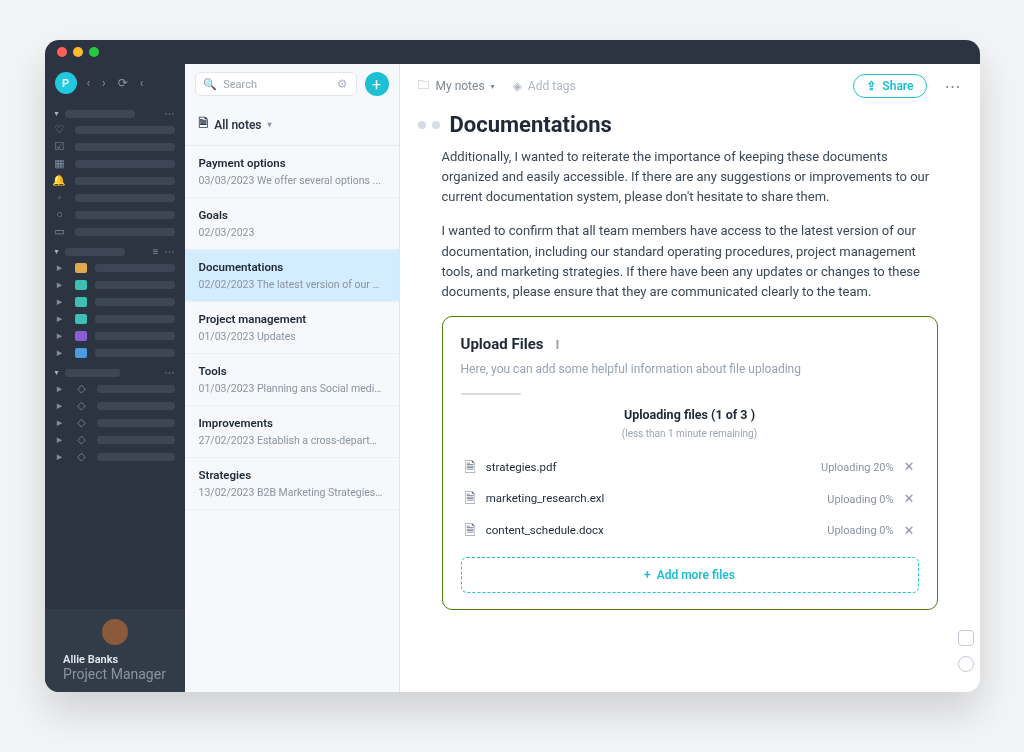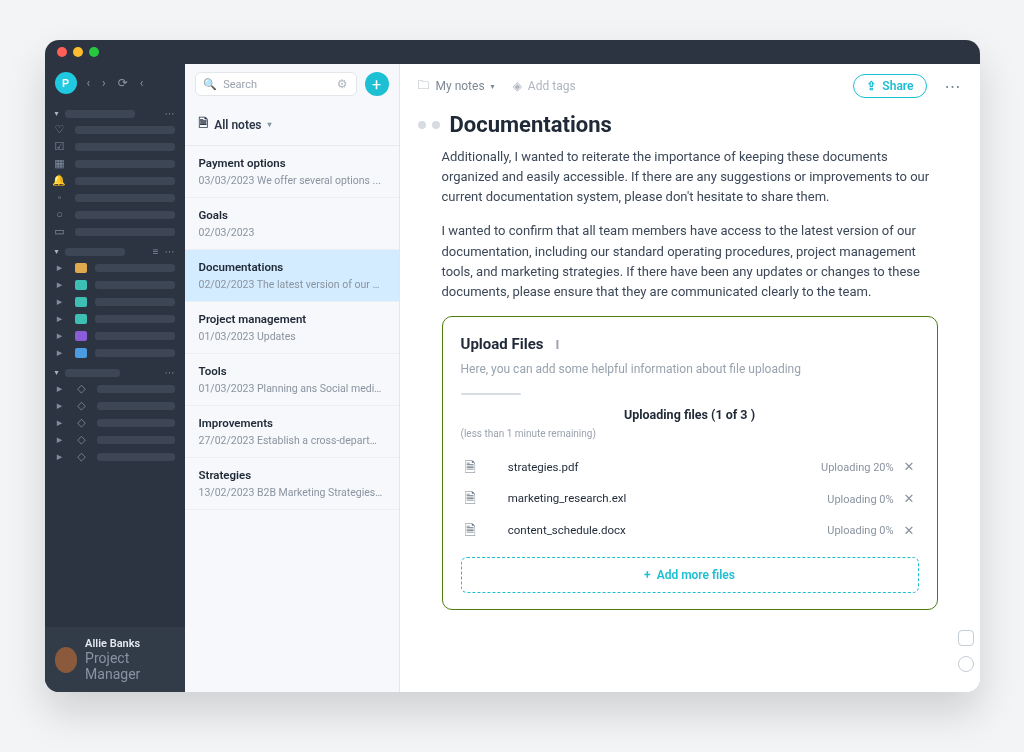--- a/index.html
+++ b/index.html
@@ -15,21 +15,21 @@
   .rail-nav-icons { display:flex; gap:12px; color:#8893a3; }
   .rail-nav-icons span { cursor:pointer; font-size:12px;}
   .rail-section { padding:6px 10px 2px 10px; display:flex; align-items:center; gap:6px;}
   .rail-section .tri{font-size:8px;}
   .skel { background:#3d4654; border-radius:3px; height:8px; }
   .rail-row { display:flex; align-items:center; gap:8px; padding:2px 10px 2px 8px;}
   .rail-row .ico{width:14px;text-align:center;font-size:11px;color:#7e8ba0;}
   .rail-row .skel{flex:1;}
   .section-right { margin-left:auto; display:flex; gap:6px; font-size:10px; color:#7e8ba0;}
   .rail-spacer{flex:1;}
-  .rail-user{display:flex;align-items:center;gap:8px;padding:10px;background:#323c49;}
+  .rail-user{display:flex;align-items:center;gap:8px;padding:10px;background:#323c49;flex-direction:column;}
   .rail-user .av{width:26px;height:26px;border-radius:50%;background:#8b5a3c;}
   .rail-user .nm{color:#e5e9ef;font-size:11px;font-weight:600;}
   .rail-user .rl{color:#8893a3;font-size:14px;}
   .folder-ico{width:12px;height:10px;border-radius:2px;display:inline-block;}
 
   .notelist { width:215px; background:#f6f8fb; border-right:1px solid #e2e6eb; display:flex; flex-direction:column; font-size:12px;}
   .searchbar { padding:8px 10px; display:flex; align-items:center; gap:8px;}
   .searchbox { flex:1; display:flex; align-items:center; gap:6px; background:#fff; border:1px solid #e2e6eb; border-radius:6px; padding:4px 8px; color:#9aa3ae; font-size:11px;}
   .filter-ico{color:#aeb6bf;font-size:12px;}
   .addbtn{width:24px;height:24px;border-radius:50%;background:#1dbfd3;color:#fff;display:flex;align-items:center;justify-content:center;font-size:16px;cursor:pointer;}
@@ -53,24 +53,24 @@
   .sdot{width:8px;height:8px;border-radius:50%;background:#d7dce2;}
   .doc-title{font-size:22px;font-weight:700;color:#1f2937;}
   .doc-body{padding:10px 42px 20px 42px;overflow:auto;flex:1;color:#3c4858;font-size:13px;line-height:1.55;}
   .doc-body p{margin-bottom:14px;}
   .upload-card{border:1px solid #4d7c0f;border-radius:10px;padding:16px 18px;margin-top:6px;}
   .up-title{font-weight:700;font-size:15px;color:#1f2937;display:flex;align-items:center;gap:12px;}
   .cursor-i{color:#9aa3ae;font-size:13px;}
   .up-sub{color:#98a2ae;font-size:12px;margin-top:4px;}
   .up-div{height:2px;width:60px;background:#d7dce2;margin:14px 0 10px 0;border-radius:2px;}
   .up-head{text-align:center;font-weight:700;font-size:12.5px;color:#1f2937;}
-  .up-head-sub{text-align:left;color:#9aa3ae;font-size:10px;margin-top:2px;margin-bottom:10px;}
+  .up-head-sub{text-align:center;color:#9aa3ae;font-size:10px;margin-top:2px;margin-bottom:10px;}
   .file-row{display:flex;align-items:center;gap:10px;padding:5px 4px;font-size:11.5px;color:#1f2937;}
   .file-ico{color:#6b7785;font-size:14px;}
-  .file-name{flex:1;margin-left:22px;}
+  .file-name{flex:1;}
   .file-stat{color:#8a939f;font-size:11px;}
   .file-x{color:#8a939f;cursor:pointer;font-size:13px;}
   .add-more{margin-top:10px;border:1.5px dashed #1dbfd3;color:#1dbfd3;border-radius:6px;text-align:center;padding:8px 0;font-size:12px;font-weight:600;cursor:pointer;}
   .right-gutter{position:absolute;right:50px;bottom:80px;display:flex;flex-direction:column;gap:10px;color:#aeb6bf;}
   .gutter-ico{width:16px;height:16px;border:1.5px solid #c4ccd6;border-radius:4px;}
   .gutter-ico.round{border-radius:50%;}
 </style>
 </head>
 <body>
 

